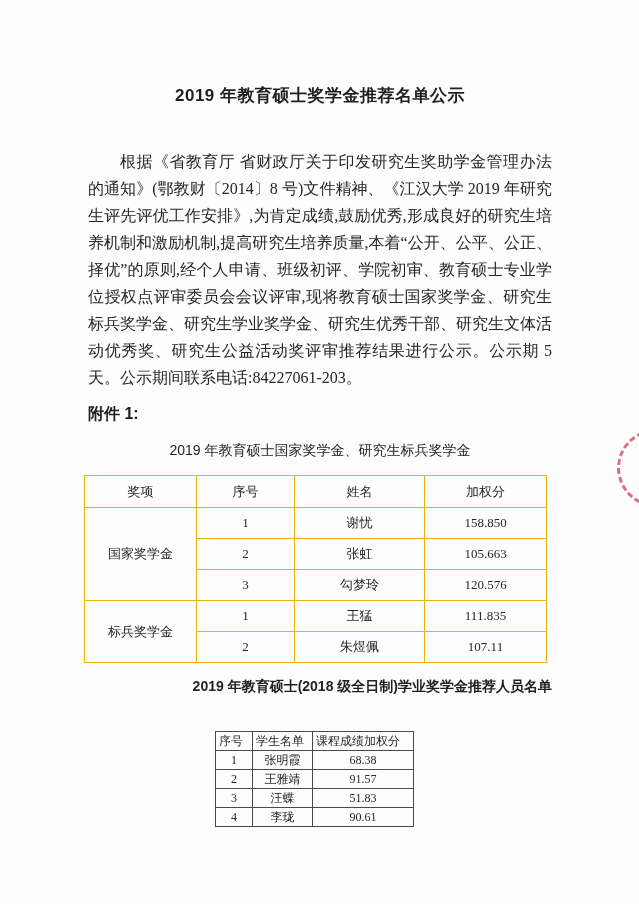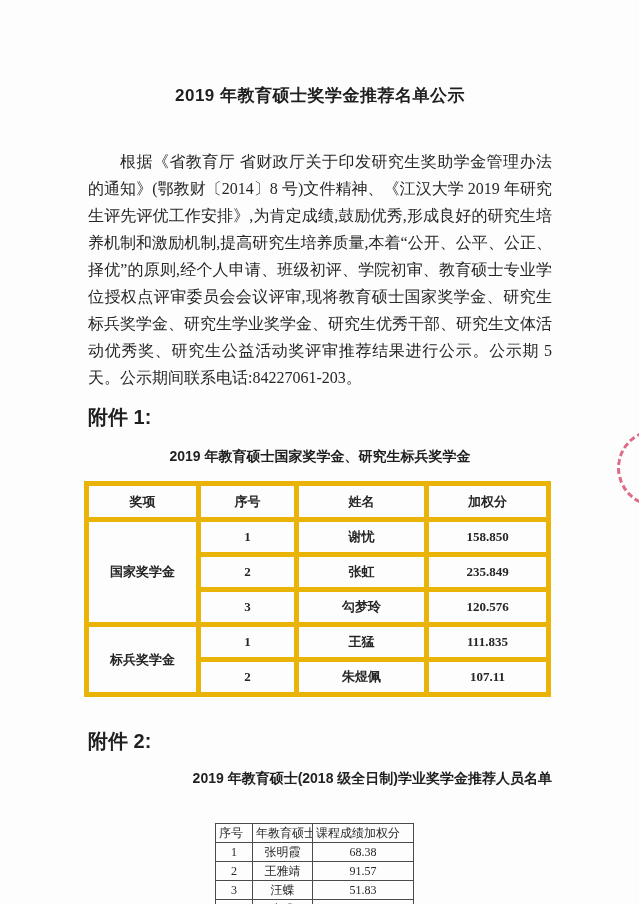--- a/index.html
+++ b/index.html
@@ -37,41 +37,41 @@
     font-size: 16px;
     line-height: 27px;
     text-align: justify;
     text-indent: 2em;
     color: #262626;
   }
   .att-label {
     margin-top: 13px;
     font-family: "Liberation Sans", "DejaVu Sans", sans-serif;
     font-weight: bold;
-    font-size: 20px;
+    font-size: 16px;
     color: #1f1f1f;
   }
   .att1-title {
     margin-top: 14px;
     text-align: center;
     font-family: "Liberation Sans", "DejaVu Sans", sans-serif;
-    font-weight: bold;
+    font-weight: normal;
     font-size: 14px;
     line-height: 23px;
     color: #1f1f1f;
   }
   table { border-collapse: collapse; }
   .t1 {
     margin: 13px 0 0 -4px;
     width: 462px;
     table-layout: fixed;
   }
   .t1 th, .t1 td {
-    border: 5px solid #eab308;
-    font-weight: bold;
+    border: 1px solid #eab308;
+    font-weight: normal;
     font-size: 13px;
     text-align: center;
     height: 30px;
     padding: 0 2px;
     color: #262626;
   }
   .t1 th { height: 31px; }
   .att2-block { margin-top: 31px; }
   .att2-title {
     margin-top: 15px;
@@ -145,55 +145,54 @@
       <tbody>
           <tr>
             <td rowspan="3">国家奖学金</td>
             <td>1</td>
             <td>谢忧</td>
             <td>158.850</td>
           </tr>
           <tr>
             <td>2</td>
             <td>张虹</td>
-            <td>235.849</td>
+            <td>105.663</td>
           </tr>
           <tr>
             <td>3</td>
             <td>勾梦玲</td>
             <td>120.576</td>
           </tr>
           <tr>
             <td rowspan="2">标兵奖学金</td>
             <td>1</td>
             <td>王猛</td>
             <td>111.835</td>
           </tr>
           <tr>
             <td>2</td>
             <td>朱煜佩</td>
             <td>107.11</td>
           </tr>
         </tbody>
     </table>
 
-    <div class="att-label att2-block">附件 2:</div>
 
     <div class="att2-title">2019 年教育硕士(2018 级全日制)学业奖学金推荐人员名单</div>
 
     <table class="t2">
       <colgroup>
           <col style="width: 37px;">
           <col style="width: 60px;">
           <col style="width: 101px;">
         </colgroup>
       <thead>
         <tr>
             <th>序号</th>
-            <th>年教育硕士</th>
+            <th>学生名单</th>
             <th>课程成绩加权分</th>
           </tr>
       </thead>
       <tbody>
           <tr>
             <td class="c-idx">1</td>
             <td>张明霞</td>
             <td>68.38</td>
           </tr>
           <tr>

